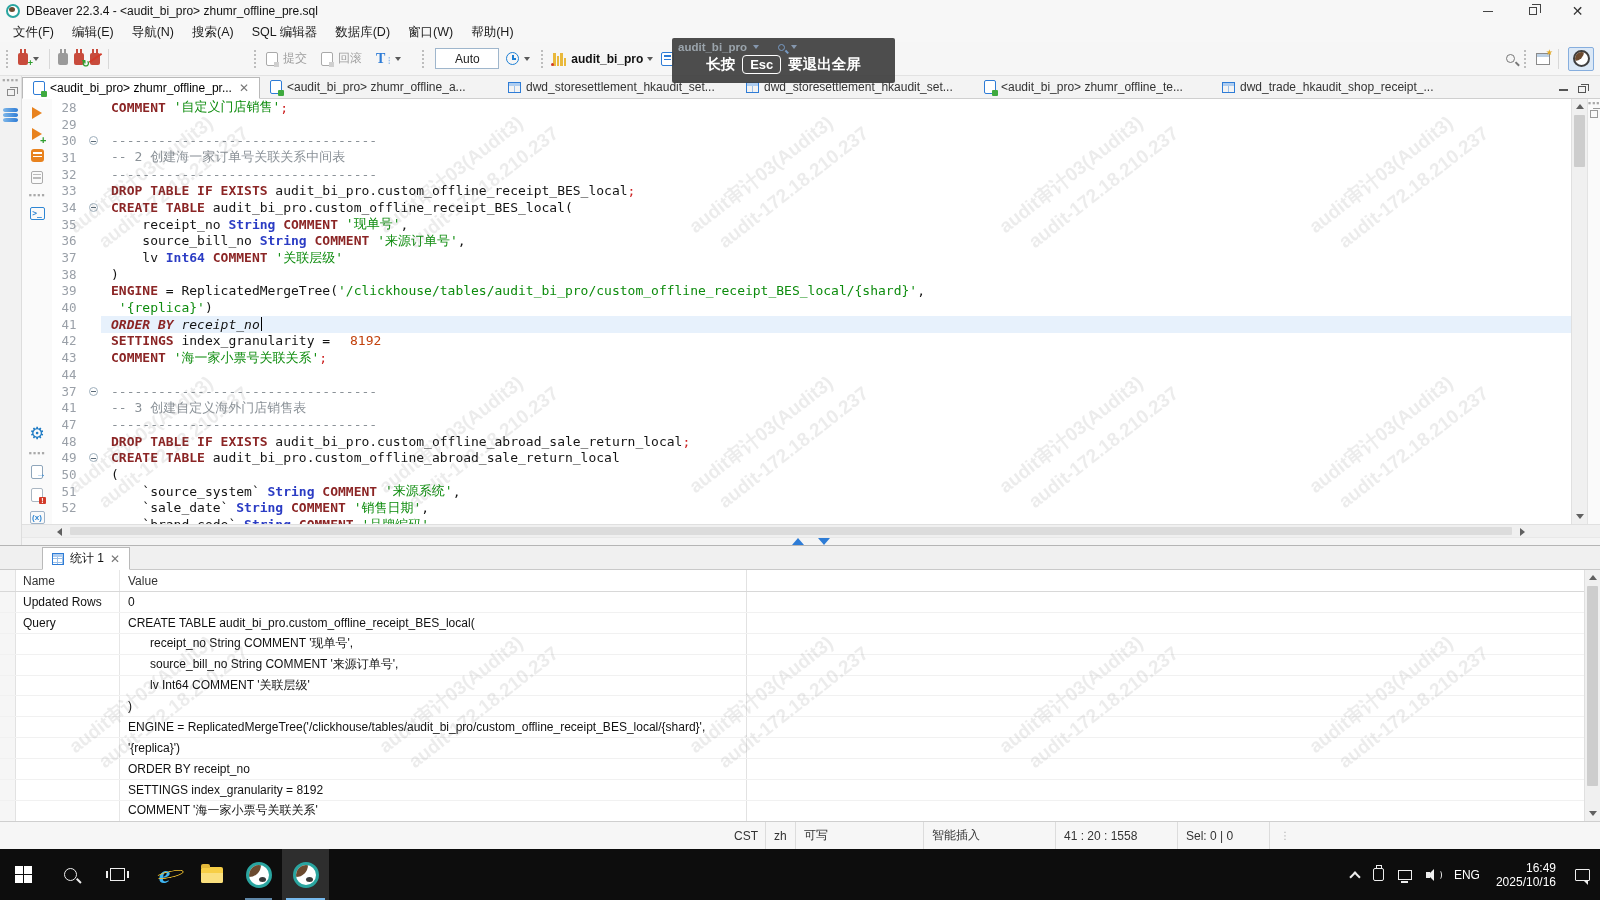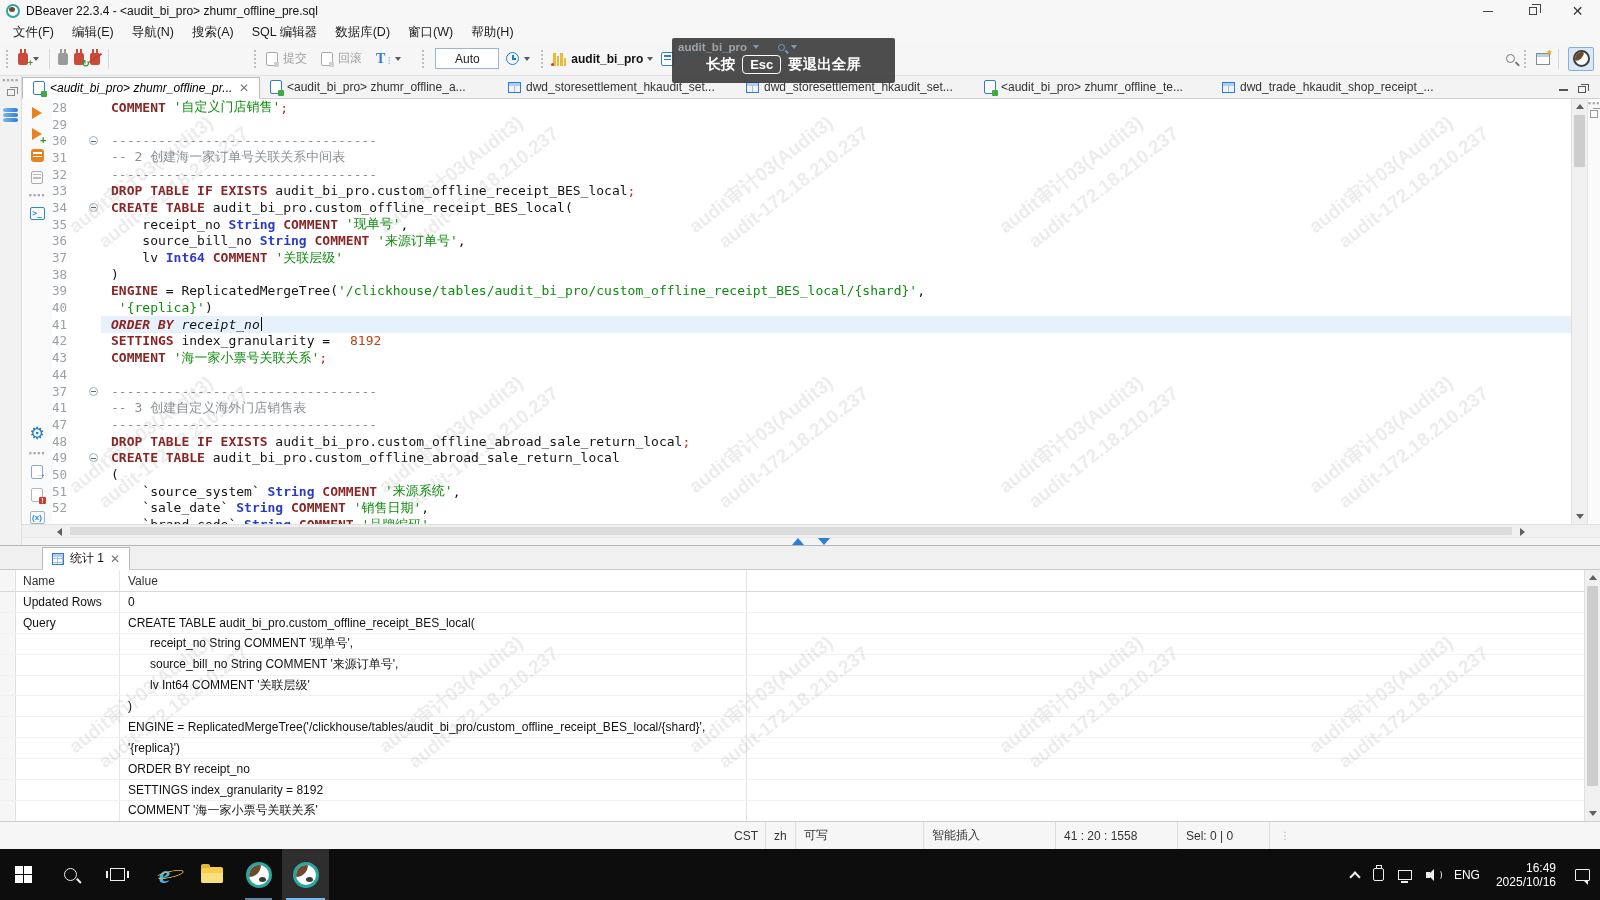--- a/index.html
+++ b/index.html
@@ -113,21 +113,21 @@
   .exp-ico{width:12px;height:14px;border:1.5px solid #8fa6bb;border-radius:2px;position:relative;background:#fff;}
   .exp-ico::after{content:"→";position:absolute;right:-4px;top:2px;color:#2e86d4;font-size:10px;font-weight:bold;}
   .docerr-ico{width:12px;height:14px;border:1.5px solid #aab6c2;border-radius:2px;position:relative;background:#fff;}
   .docerr-ico::after{content:"!";position:absolute;right:-4px;bottom:-3px;width:7px;height:7px;background:#d23b2a;color:#fff;font:bold 7px/7px "Liberation Sans",sans-serif;text-align:center;border-radius:1px;}
   .brace-ico{width:15px;height:13px;border:1.5px solid #9fb3c8;border-radius:2px;color:#2e86d4;font:bold 8px "Liberation Sans",sans-serif;display:flex;align-items:center;justify-content:center;}
   .spacer{flex:1;}
 
   .code-area{flex:1;position:relative;overflow:hidden;background:#fff;
      font-family:"DejaVu Sans Mono","Liberation Mono",monospace;font-size:13px;}
   .code-line{display:flex;height:16.7px;align-items:center;white-space:pre;}
-  .ln{width:34px;text-align:left;color:#9aa0a8;flex:none;font-size:12.5px;}
+  .ln{width:34px;text-align:center;color:#9aa0a8;flex:none;font-size:12.5px;}
   .fold{width:15px;flex:none;display:flex;align-items:center;justify-content:center;}
   .fold-mark{width:9px;height:9px;border:1px solid #9fb0bd;border-radius:50%;position:relative;background:#fff;}
   .fold-mark::after{content:"";position:absolute;left:1px;top:3.5px;width:5px;height:1px;background:#5a6a78;}
   .ltxt{flex:1;padding-left:10px;height:100%;display:flex;align-items:center;}
   .code-line.cur .ltxt{background:#e7f1fc;font-style:italic;}
   .tk-kw{color:#8b2525;font-weight:bold;}
   .tk-type{color:#2b3cc4;font-weight:bold;}
   .tk-str{color:#0e8c0e;}
   .tk-cm{color:#8b9298;}
   .tk-num{color:#c2410c;margin-left:12px;}
@@ -318,21 +318,21 @@
       <div class="db-ico">
           <i></i>
           <i></i>
           <i></i>
         </div>
     </div>
     <div class="editor-col">
       <div class="tabbar" id="tabbar">
           <div class="tab active" style="width: 238px;">
             <div class="sql-ico"></div>
-            <span style="overflow: hidden; text-overflow: clip; font-style: italic;">&lt;audit_bi_pro&gt; zhumr_offline_pr...</span>
+            <span style="overflow: hidden; text-overflow: clip;">&lt;audit_bi_pro&gt; zhumr_offline_pr...</span>
             <span class="close">✕</span>
           </div>
           <div class="tab" style="width: 238px;">
             <div class="sql-ico"></div>
             <span style="overflow: hidden; text-overflow: clip;">&lt;audit_bi_pro&gt; zhumr_offline_a...</span>
           </div>
           <div class="tab" style="width: 238px;">
             <div class="tbl-ico"></div>
             <span style="overflow: hidden; text-overflow: clip;">dwd_storesettlement_hkaudit_set...</span>
           </div>

